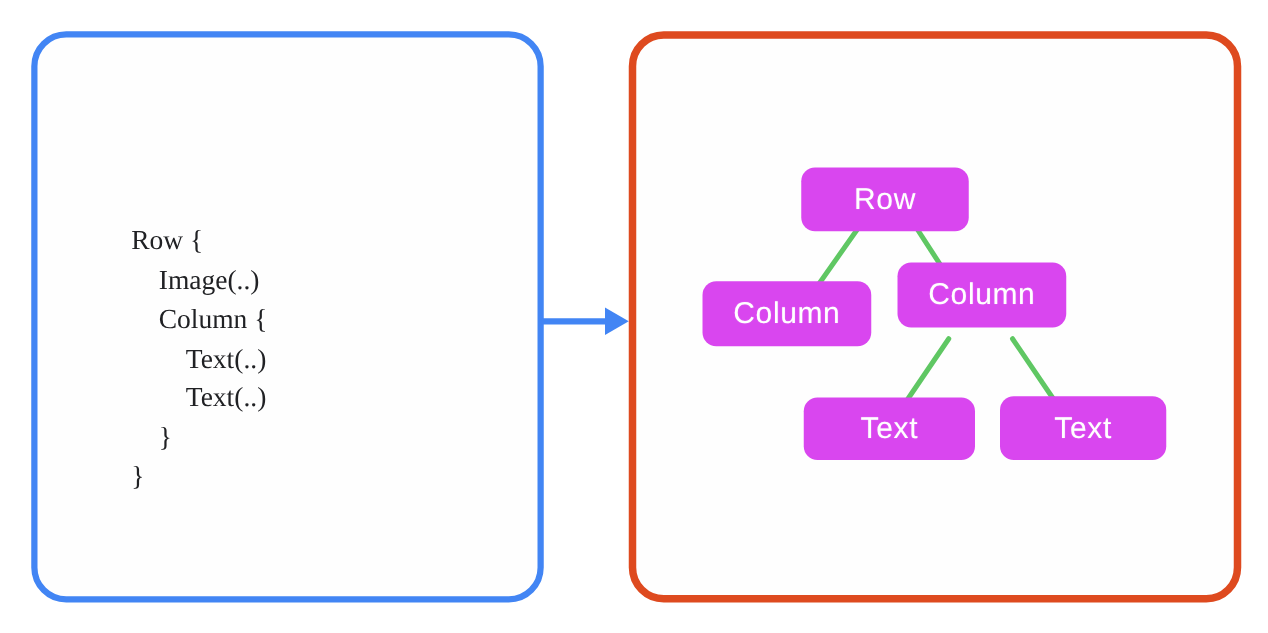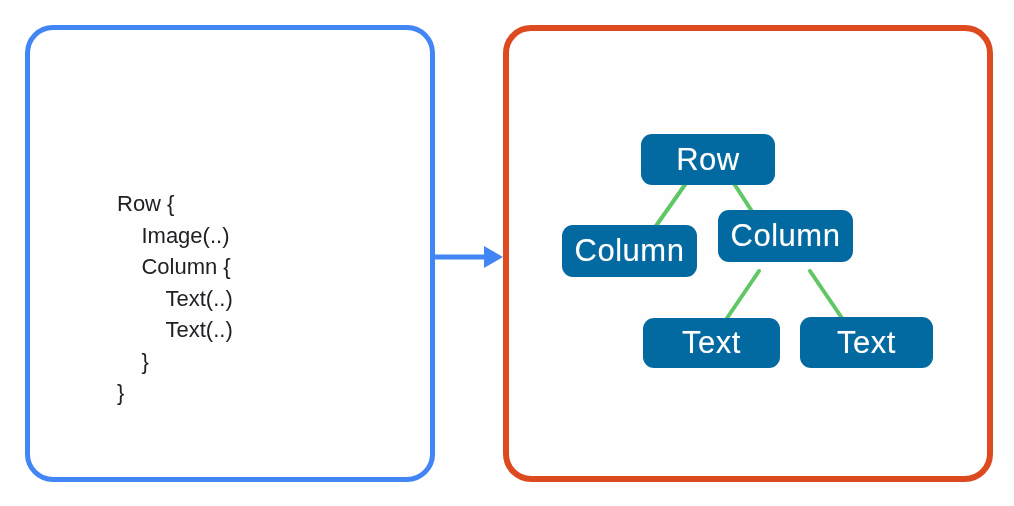--- a/index.html
+++ b/index.html
@@ -26,22 +26,22 @@
     left: 25px;
     top: 25px;
     width: 410px;
     height: 457px;
     border: 5px solid #4285f4;
   }
   .code-block {
     position: absolute;
     left: 75px;
     top: 146px;
-    margin: 12px;
-    font-family: Liberation Sans, sans-serif;
+    margin: 0;
+    font-family: Liberation Serif, serif;
     font-size: 22px;
     line-height: 31.5px;
     color: #202124;
   }
   .code-line {
     white-space: pre;
   }
   
   .transform-arrow {
     position: absolute;
@@ -61,24 +61,24 @@
   .tree-connectors {
     position: absolute;
     left: 0;
     top: 0;
     width: 478px;
     height: 445px;
   }
   .tree-node {
     position: absolute;
     box-sizing: border-box;
-    background: #0369a1;
+    background: #d946ef;
     border-radius: 11px;
     color: #ffffff;
-    font-size: 31px;
+    font-size: 24px;
     font-weight: 500;
     letter-spacing: 0.5px;
     display: flex;
     align-items: center;
     justify-content: center;
     text-shadow: 0 0 1px rgba(255,255,255,0.4);
   }
   .node-row    { left: 132px; top: 103px; width: 134px; height: 51px; }
   .node-image  { left:  53px; top: 194px; width: 135px; height: 52px; }
   .node-column { left: 209px; top: 179px; width: 135px; height: 52px; }

